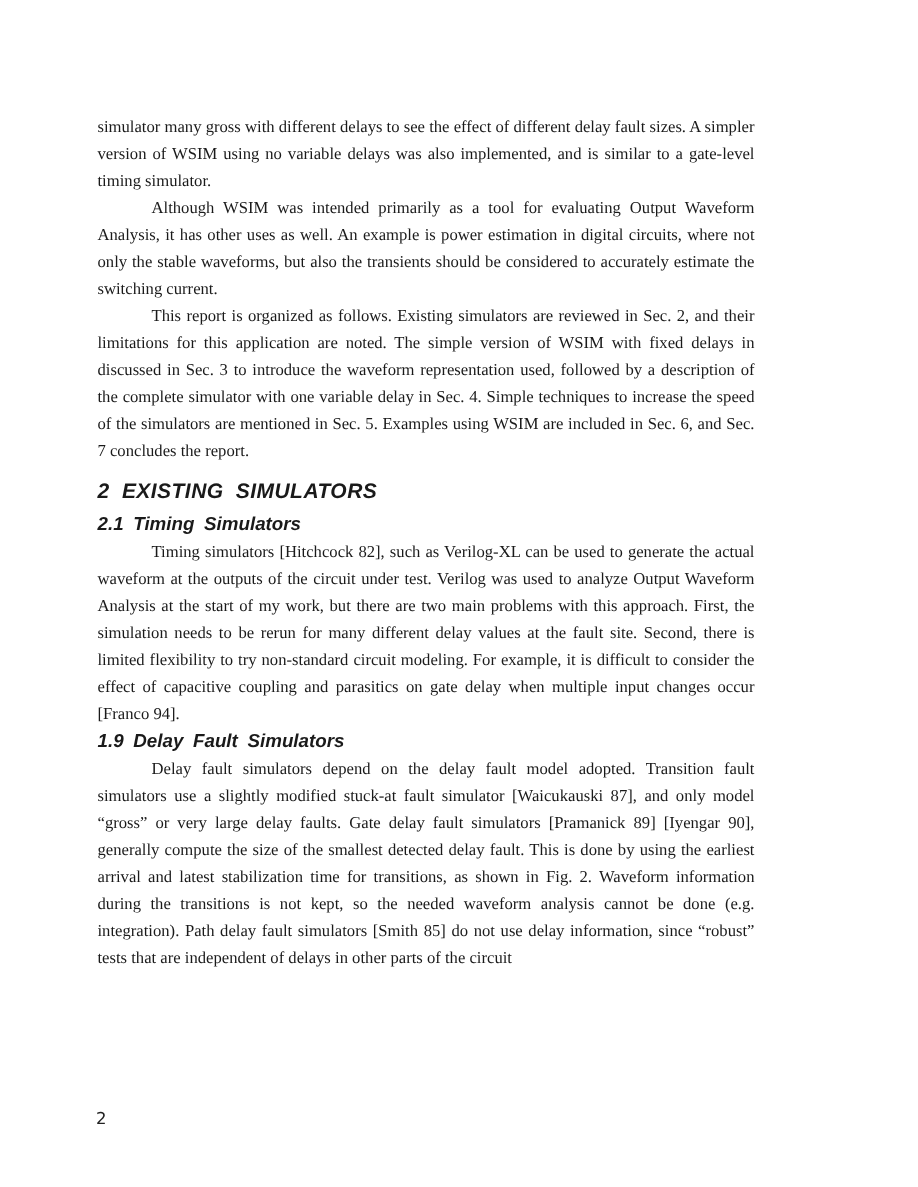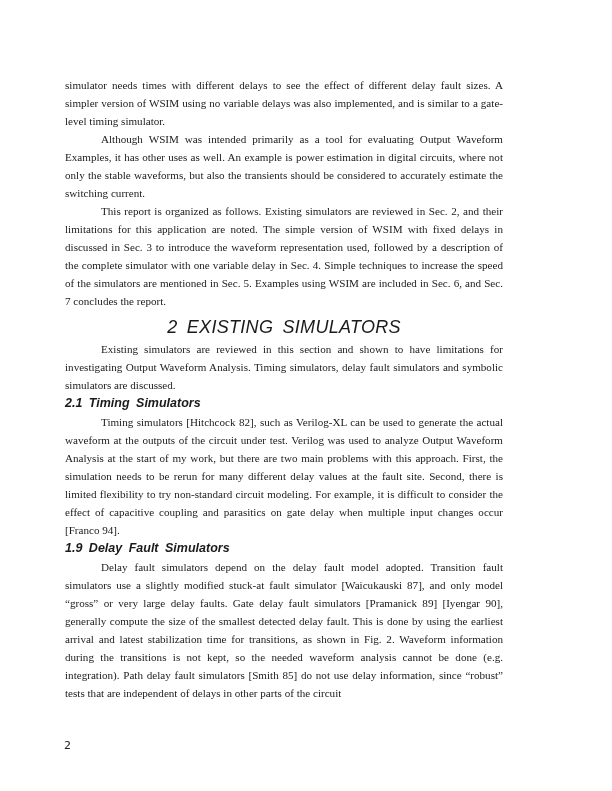--- a/index.html
+++ b/index.html
@@ -16,23 +16,23 @@
     p {
       margin: 0;
       line-height: 18px;
       text-align: justify;
     }
     .indent { text-indent: 36px; }
     h2 {
       margin: 8px 0 4px 0;
       font-family: "Liberation Sans", sans-serif;
       font-style: italic;
-      font-weight: normal;
-      font-size: 18px;
-      text-align: center;
+      font-weight: bold;
+      font-size: 14px;
+      text-align: left;
       word-spacing: 4px;
       letter-spacing: 0.3px;
       line-height: 18px;
     }
     h3 {
       margin: 0;
       font-family: Liberation Sans, sans-serif;
       font-style: italic;
       font-weight: bold;
       font-size: 12.5px;
@@ -45,26 +45,25 @@
       top: 739px;
       font-family: "DejaVu Sans", sans-serif;
       font-size: 11px;
       color: #222;
     }
   </style>
 </head>
 <body>
 
 <div class="page">
-  <p>simulator needs times with different delays to see the effect of different delay fault sizes.  A simpler version of  WSIM using no variable delays was also implemented, and is similar to a gate-level timing simulator.</p>
-  <p class="indent">Although WSIM was intended primarily as a tool for evaluating Output Waveform Examples, it has other uses as well.  An example is power estimation in digital circuits, where not only the stable waveforms, but also the transients should be considered to accurately estimate the switching current.</p>
+  <p>simulator many gross with different delays to see the effect of different delay fault sizes.  A simpler version of  WSIM using no variable delays was also implemented, and is similar to a gate-level timing simulator.</p>
+  <p class="indent">Although WSIM was intended primarily as a tool for evaluating Output Waveform Analysis, it has other uses as well.  An example is power estimation in digital circuits, where not only the stable waveforms, but also the transients should be considered to accurately estimate the switching current.</p>
   <p class="indent">This report is organized as follows.  Existing simulators are reviewed in Sec. 2, and their limitations for this application are noted.  The simple version of WSIM with fixed delays in discussed in Sec. 3 to introduce the waveform representation used, followed by a description of the complete simulator with one variable delay in Sec. 4.  Simple techniques to increase the speed of the simulators are mentioned in Sec. 5.  Examples using WSIM are included in Sec. 6, and Sec. 7 concludes the report.</p>
 
   <h2>2  EXISTING  SIMULATORS</h2>
-  <p class="indent">Existing simulators are reviewed in this section and shown to have limitations for investigating Output Waveform Analysis.  Timing simulators, delay fault simulators and symbolic simulators are discussed.</p>
 
   <h3>2.1  Timing  Simulators</h3>
   <p class="indent">Timing simulators [Hitchcock 82], such as Verilog-XL can be used to generate the actual waveform at the outputs of the circuit under test.  Verilog was used to analyze Output Waveform Analysis at the start of my work, but there are two main problems with this approach.  First, the simulation needs to be rerun for many different delay values at the fault site.  Second, there is limited flexibility to try non-standard circuit modeling.  For example, it is difficult to consider the effect of capacitive coupling and parasitics on gate delay when multiple input changes occur [Franco 94].</p>
 
   <h3>1.9  Delay  Fault  Simulators</h3>
   <p class="indent">Delay fault simulators depend on the delay fault model adopted.  Transition fault simulators use a slightly modified stuck-at fault simulator [Waicukauski 87], and only model “gross” or very large delay faults.  Gate delay fault simulators [Pramanick 89] [Iyengar 90], generally compute the size of the smallest detected delay fault.  This is done by using the earliest arrival and latest stabilization time for transitions, as shown in Fig. 2. Waveform information during the transitions is not kept, so the needed waveform analysis cannot be done (e.g. integration).  Path delay fault simulators [Smith 85] do not use delay information, since “robust” tests that are independent of delays in other parts of the circuit</p>
 </div>
 
 <div class="page-number">2</div>
 

